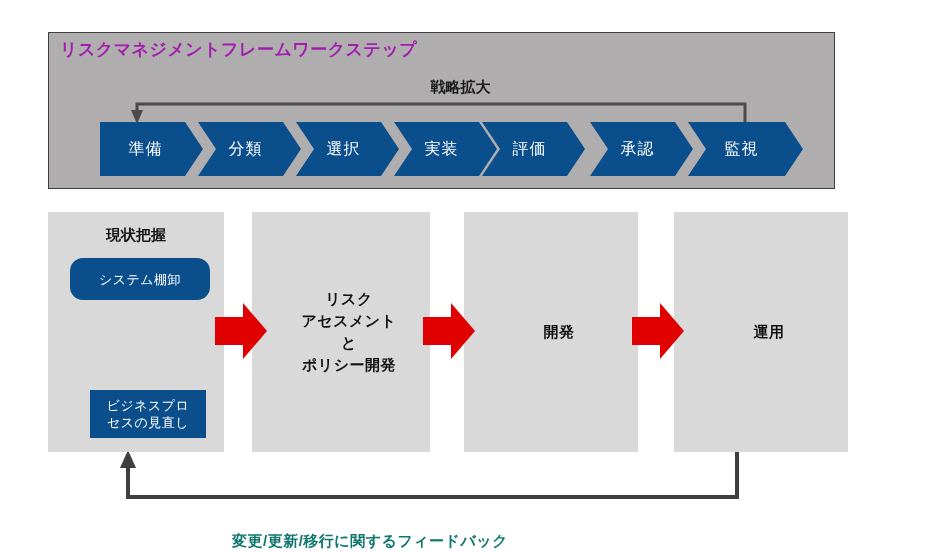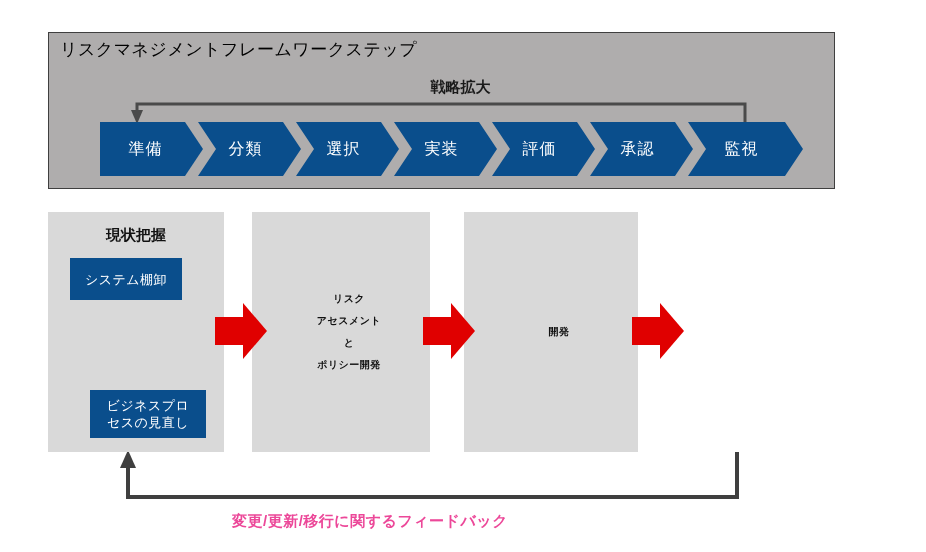--- a/index.html
+++ b/index.html
@@ -10,21 +10,21 @@
   }
   .stage{position:absolute;left:0;top:0;width:926px;height:552px;}
 
   
   .banner{
     position:absolute;left:48px;top:32px;width:787px;height:157px;
     background:#afadad;border:1px solid #3f3f3f;box-sizing:border-box;
   }
   .banner-title{
     position:absolute;left:60px;top:38px;
-    font-size:17px;font-weight:normal;color:#000000;letter-spacing:.5px;
+    font-size:17px;font-weight:bold;color:#a21caf;letter-spacing:.5px;
     white-space:nowrap;
   }
   .strategy-label{
     position:absolute;left:0;top:78px;width:910px;text-align:center;
     font-size:15px;font-weight:bold;color:#1a1a1a;
     white-space:nowrap;padding-left:11px;box-sizing:border-box;
   }
 
   
   .loop-svg{position:absolute;left:0;top:0;width:926px;height:552px;pointer-events:none;}
@@ -58,39 +58,39 @@
     position:absolute;left:0;top:14px;width:100%;text-align:center;
     font-size:15px;font-weight:bold;color:#111111;
   }
   .subbox{
     position:absolute;background:#0a4e8c;color:#ffffff;
     display:flex;align-items:center;justify-content:center;text-align:center;
     font-size:13px;line-height:17px;letter-spacing:.5px;
     box-sizing:border-box;
   }
   .col-label{
-    font-size:10px;font-weight:bold;color:#111111;line-height:22px;
+    font-size:15px;font-weight:bold;color:#111111;line-height:22px;
     letter-spacing:.5px;white-space:pre-line;
   }
 
   
   .red-arrow{position:absolute;width:52px;height:56px;}
   .red-arrow .shaft{
     position:absolute;left:0;top:14px;width:30px;height:28px;background:#e00000;
   }
   .red-arrow .head{
     position:absolute;left:28px;top:0;width:0;height:0;
     border-top:28px solid transparent;border-bottom:28px solid transparent;
     border-left:24px solid #e00000;
   }
 
   
   .feedback-label{
-    position:absolute;left:0;top:512px;width:740px;text-align:center;
-    font-size:15px;font-weight:bold;color:#ec4899;letter-spacing:.5px;
+    position:absolute;left:0;top:532px;width:740px;text-align:center;
+    font-size:15px;font-weight:bold;color:#0f766e;letter-spacing:.5px;
   }
 </style>
 </head>
 <body>
 
 <div class="stage">
 
   <div class="banner"></div>
 
   <div class="banner-title">リスクマネジメントフレームワークステップ</div>
@@ -116,54 +116,57 @@
     </div>
     <div class="chev notched" style="left:98px;width:103px;">
       <span>分類</span>
     </div>
     <div class="chev notched" style="left:196px;width:103px;">
       <span>選択</span>
     </div>
     <div class="chev notched" style="left:294px;width:103px;">
       <span>実装</span>
     </div>
-    <div class="chev notched" style="left:392px;width:103px;">
+    <div class="chev notched" style="left:382px;width:103px;">
       <span>評価</span>
     </div>
     <div class="chev notched" style="left:490px;width:103px;">
       <span>承認</span>
     </div>
     <div class="chev notched" style="left:588px;width:115px;">
       <span>監視</span>
     </div>
   </div>
 
   <div class="col" style="left:48px;top:212px;width:160px;height:240px;">
     <div class="col-title">現状把握</div>
 
-    <div class="subbox" style="left:22px;top:46px;width:112px;height:42px;">
+    <div class="subbox" style="left:22px;top:46px;width:140px;height:42px;border-radius:13px;">
       <span>システム棚卸</span>
     </div>
     <div class="subbox" style="left:22px;top:178px;width:116px;height:48px;white-space:pre-line;margin-left:20px;">
       <span style="white-space:pre-line;">ビジネスプロ
 セスの見直し</span>
     </div>
   </div>
 
   <div class="col" style="left:252px;top:212px;width:162px;height:240px;">
     <div class="col-label">リスク
 アセスメント
 と
 ポリシー開発</div>
   </div>
 
   <div class="col" style="left:464px;top:212px;width:158px;height:240px;">
     <div class="col-label">開発</div>
   </div>
 
+  <div class="col" style="left:674px;top:212px;width:158px;height:240px;">
+    <div class="col-label">運用</div>
+  </div>
 
   <div class="red-arrow" style="left:215px;top:303px;">
     <div class="shaft"></div>
     <div class="head"></div>
   </div>
   <div class="red-arrow" style="left:423px;top:303px;">
     <div class="shaft"></div>
     <div class="head"></div>
   </div>
   <div class="red-arrow" style="left:632px;top:303px;">

